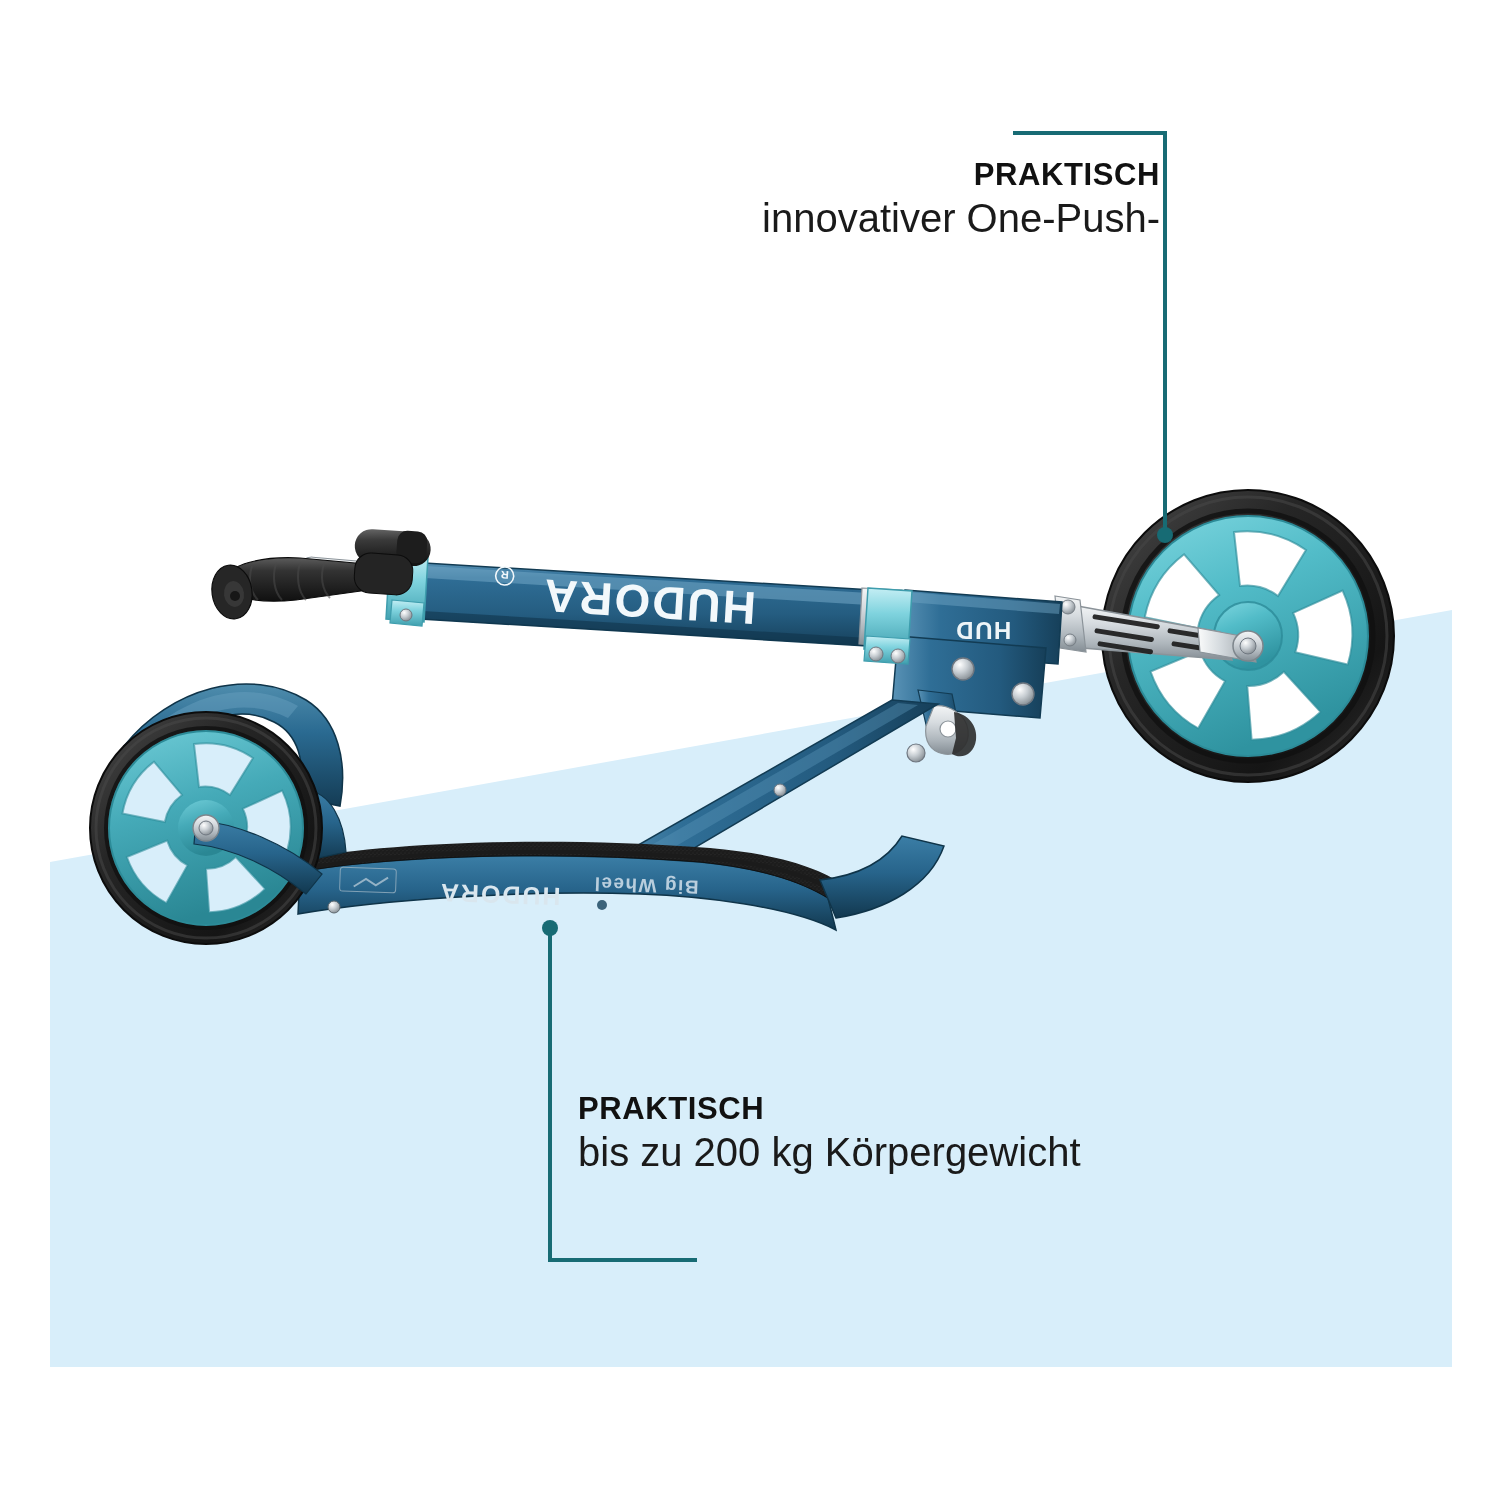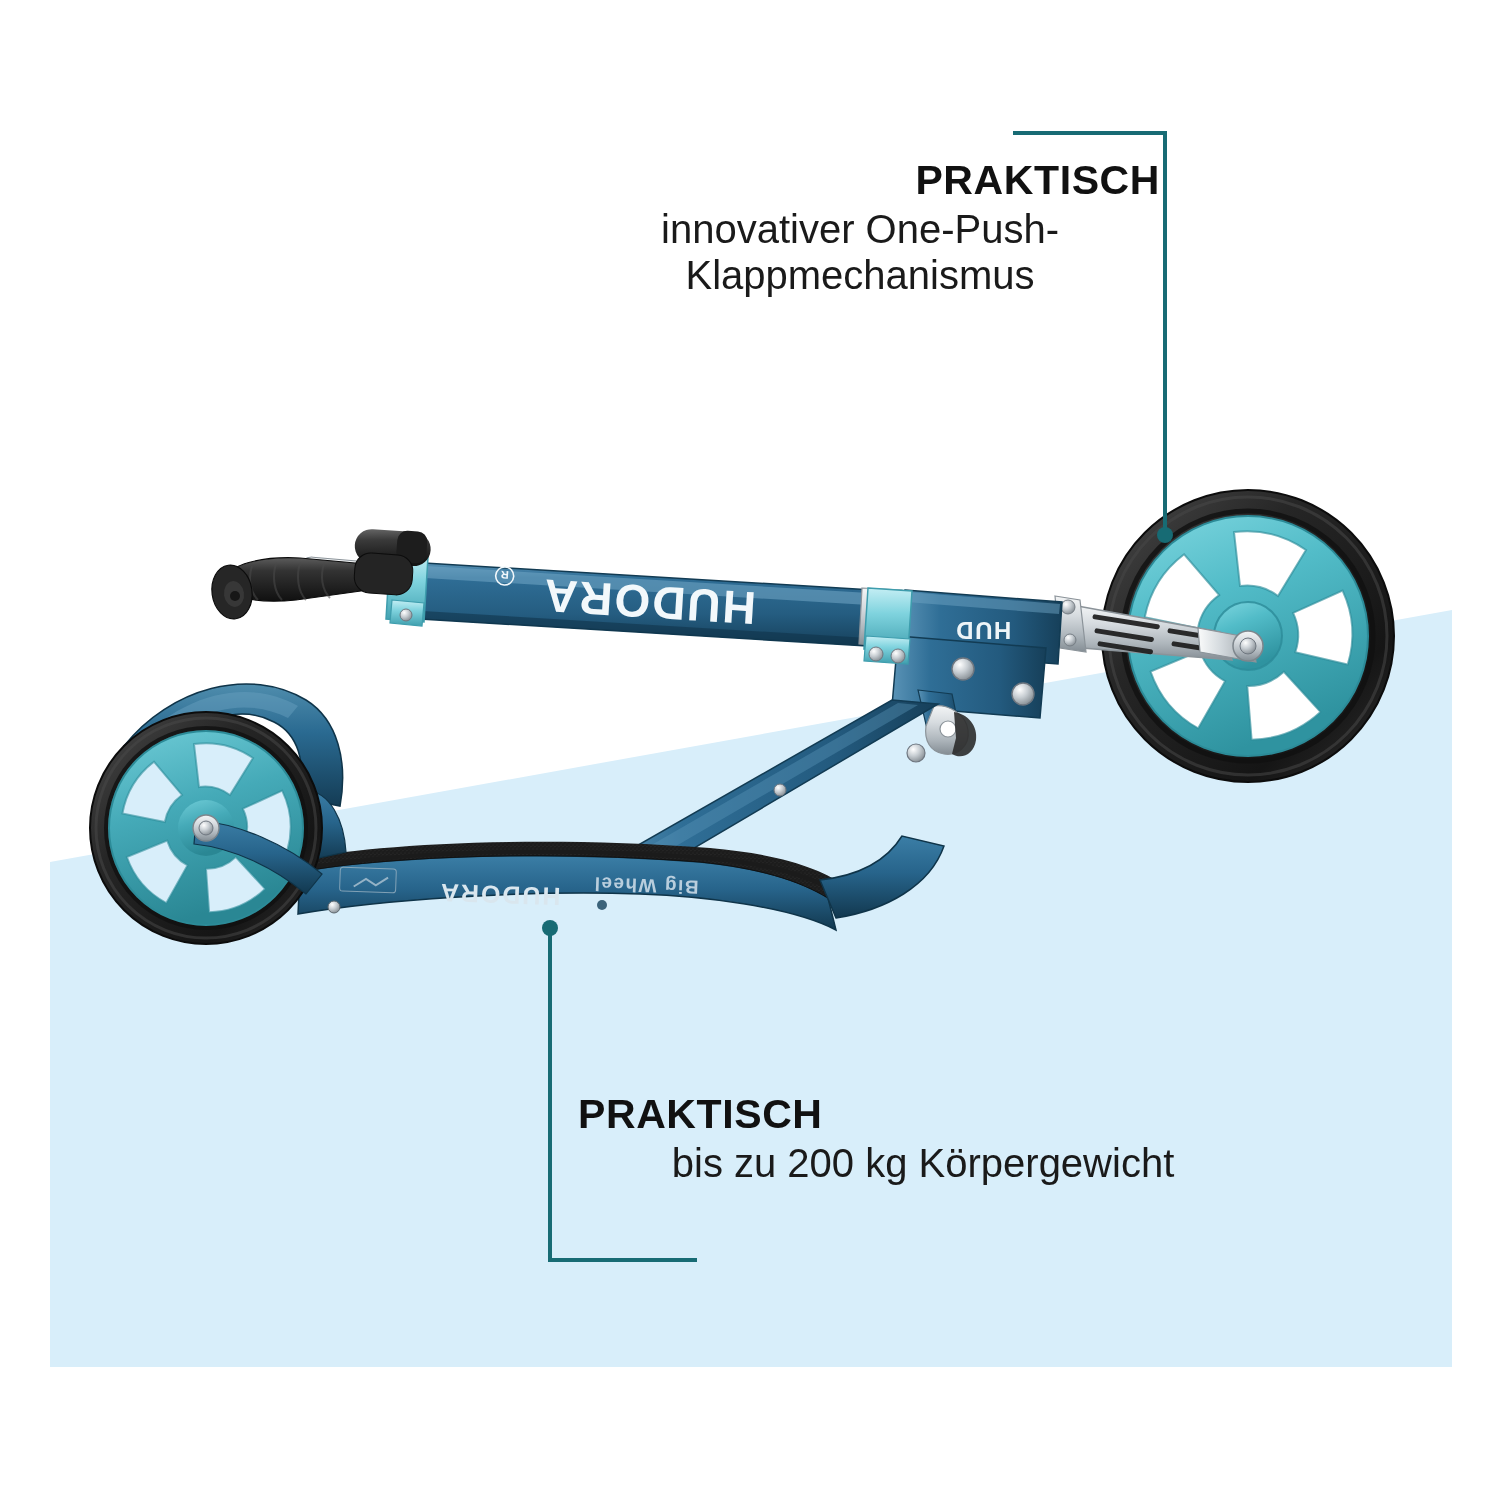--- a/index.html
+++ b/index.html
@@ -27,32 +27,31 @@
     pointer-events: none;
   }
 
   
   .callout {
     position: absolute;
   }
   .callout-title {
     font-weight: bold;
     color: #111111;
-    font-size: 41px;
+    font-size: 31px;
     letter-spacing: 0.6px;
     line-height: 1.12;
     margin: 0 0 2px 0;
   }
   .callout-body {
     color: #1a1a1a;
     font-size: 40px;
     line-height: 1.16;
     margin: 0;
     font-weight: 400;
-    text-align: center;
   }
 
   #callout-practical {
     left: 560px;
     top: 158px;
     width: 600px;
     text-align: right;
   }
   #callout-loadable {
     left: 578px;
@@ -438,21 +437,20 @@
 
     <g>
       <path d="M 550,928 L 550,1260 L 695,1260" fill="none" stroke="#176b74" stroke-width="4" stroke-linecap="square"></path>
       <circle cx="550" cy="928" r="8" fill="#176b74"></circle>
     </g>
   </svg>
 
   <div class="callout" id="callout-practical">
     <div class="callout-title">PRAKTISCH</div>
     <div class="callout-body">innovativer One-Push-</div>
-    <div class="callout-body">Klappmechanismus</div>
   </div>
 
   <div class="callout" id="callout-loadable">
     <div class="callout-title">PRAKTISCH</div>
     <div class="callout-body">bis zu 200 kg Körpergewicht</div>
   </div>
 
 </div>
 
 </body></html>

